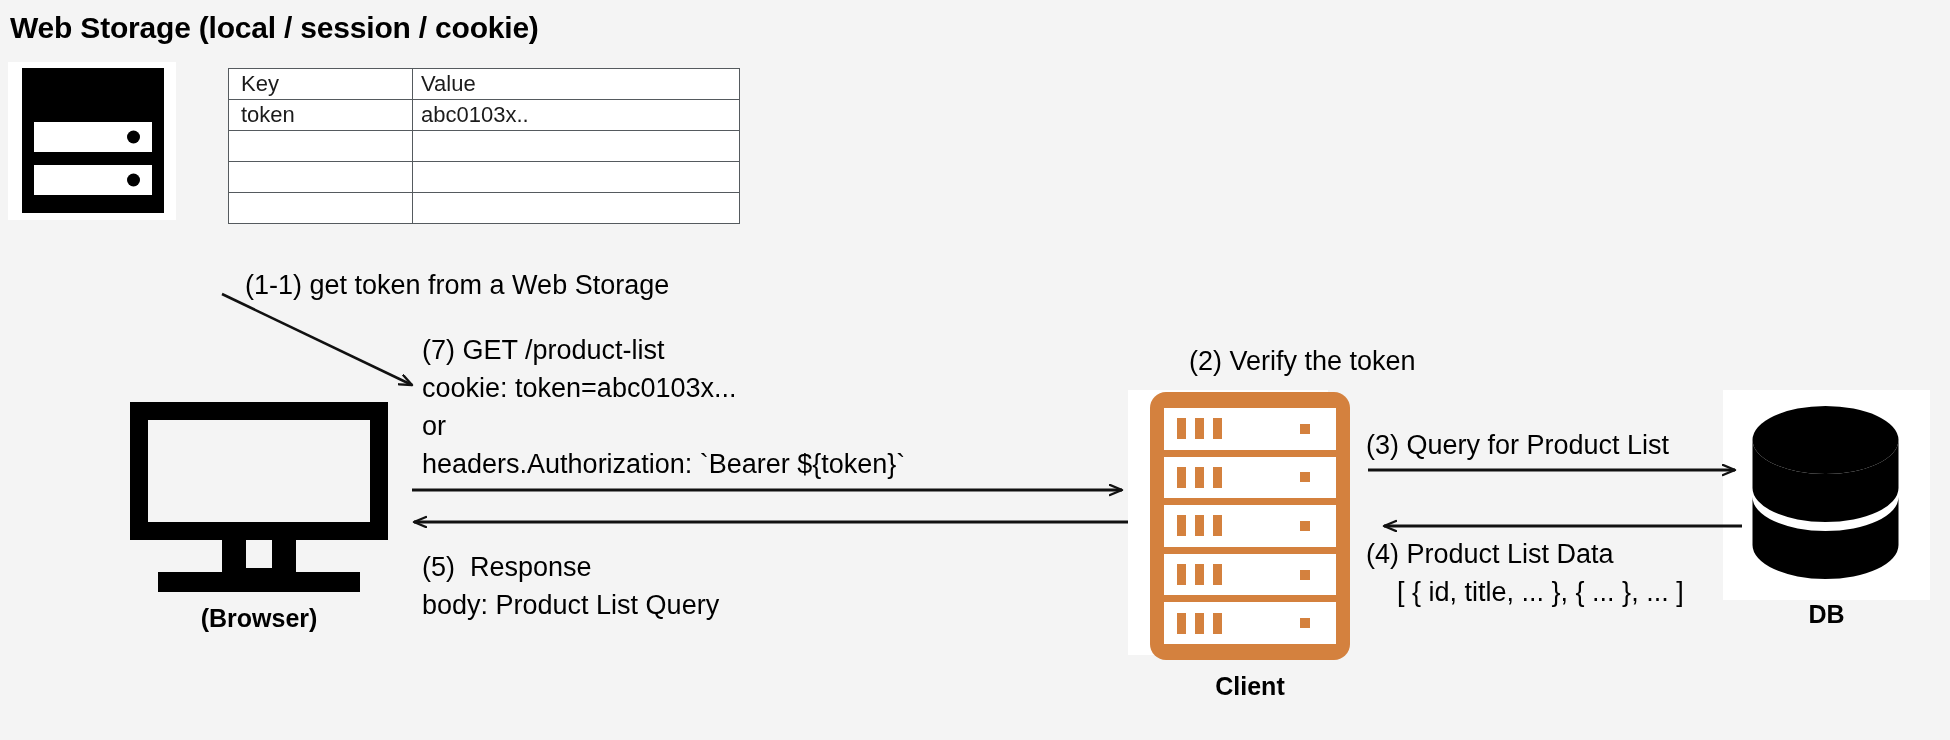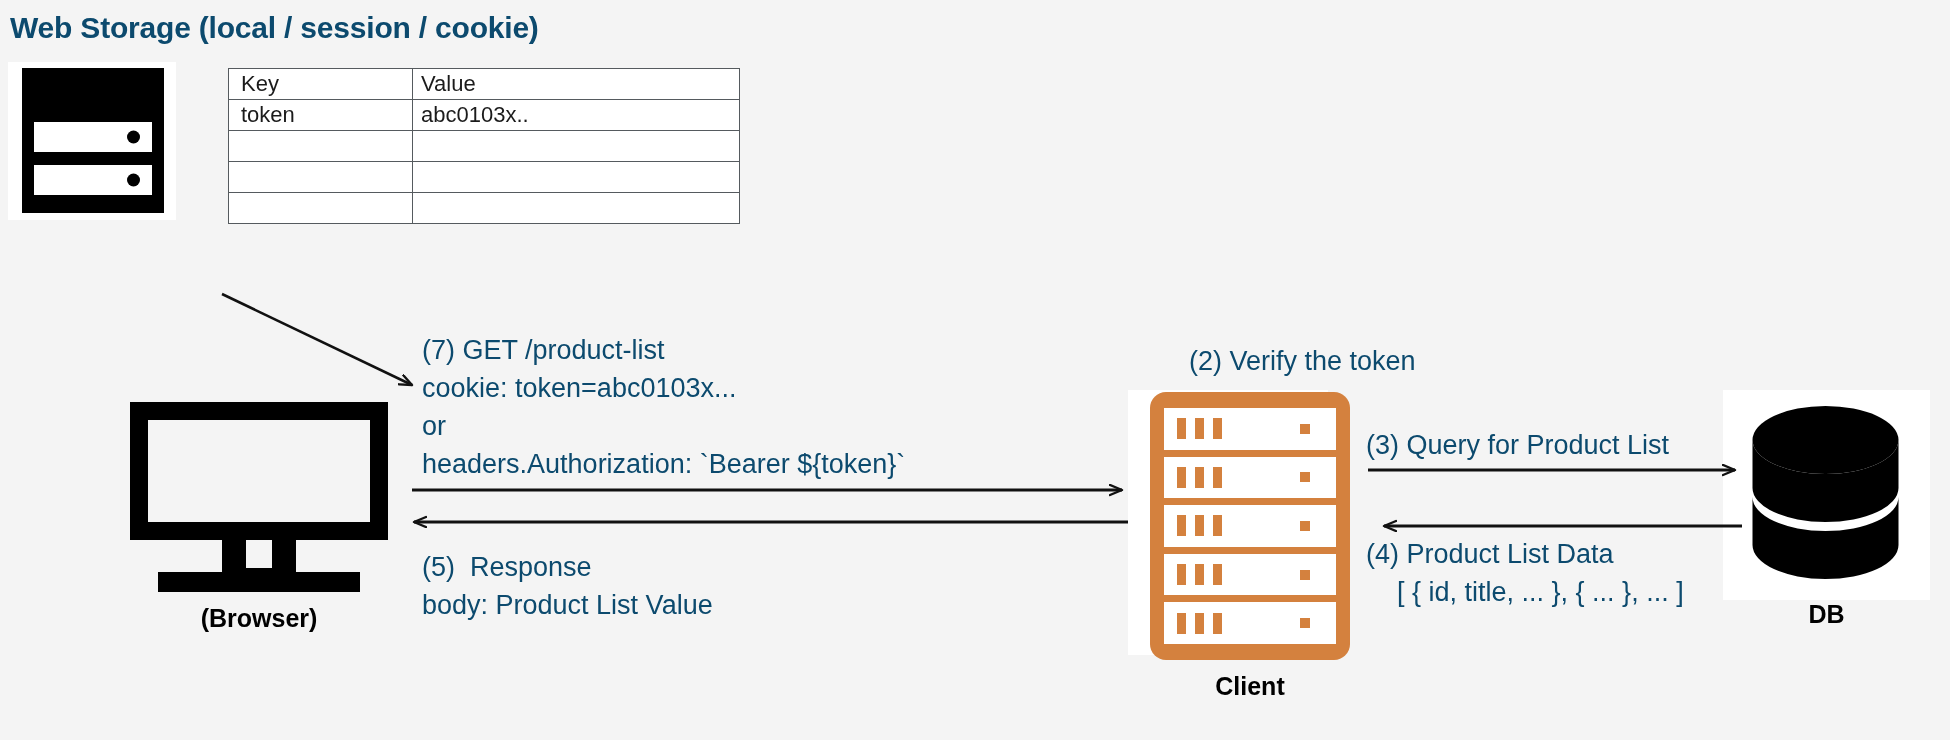--- a/index.html
+++ b/index.html
@@ -13,21 +13,21 @@
   #stage {
     position: relative;
     width: 1950px;
     height: 740px;
     background: #f4f4f4;
   }
 
   
   .txt {
     position: absolute;
-    color: #0c4a6e;
+    color: #000000;
     font-family: "Liberation Sans", sans-serif;
     white-space: pre;
     line-height: 1.30;
   }
 
   .title {
     left: 10px; top: 8px;
     font-size: 30px;
     font-weight: bold;
     letter-spacing: -0.2px;
@@ -239,35 +239,36 @@
         <td class="col-k"></td>
         <td></td>
       </tr>
       <tr>
         <td class="col-k"></td>
         <td></td>
       </tr>
     </tbody>
   </table>
 
+  <div class="txt note" style="left:245px; top:268px;">(1-1) get token from a Web Storage</div>
 
   <div class="txt note" style="left:422px; top:333px;">(7) GET /product-list</div>
   <div class="txt note" style="left:422px; top:371px;">cookie: token=abc0103x...</div>
   <div class="txt note" style="left:422px; top:409px;">or</div>
   <div class="txt note" style="left:422px; top:447px;">headers.Authorization: `Bearer ${token}`</div>
 
   <div class="txt note" style="left:1143px; top:344px;margin-left:46px;">(2) Verify the token</div>
 
   <div class="txt note" style="left:1366px; top:428px;">(3) Query for Product List</div>
 
   <div class="txt note" style="left:1366px; top:537px;">(4) Product List Data</div>
   <div class="txt note" style="left:1366px; top:575px;margin-left:31px;">[ { id, title, ... }, { ... }, ... ]</div>
 
   <div class="txt note" style="left:422px; top:550px;">(5)  Response</div>
-  <div class="txt note" style="left:422px; top:588px;">body: Product List Value</div>
+  <div class="txt note" style="left:422px; top:588px;">body: Product List Query</div>
 
   <div class="client-monitor">
     <div class="monitor-frame">
       <div class="monitor-screen"></div>
     </div>
     <div class="monitor-neck">
       <div class="monitor-neck-gap"></div>
     </div>
     <div class="monitor-base"></div>
   </div>

